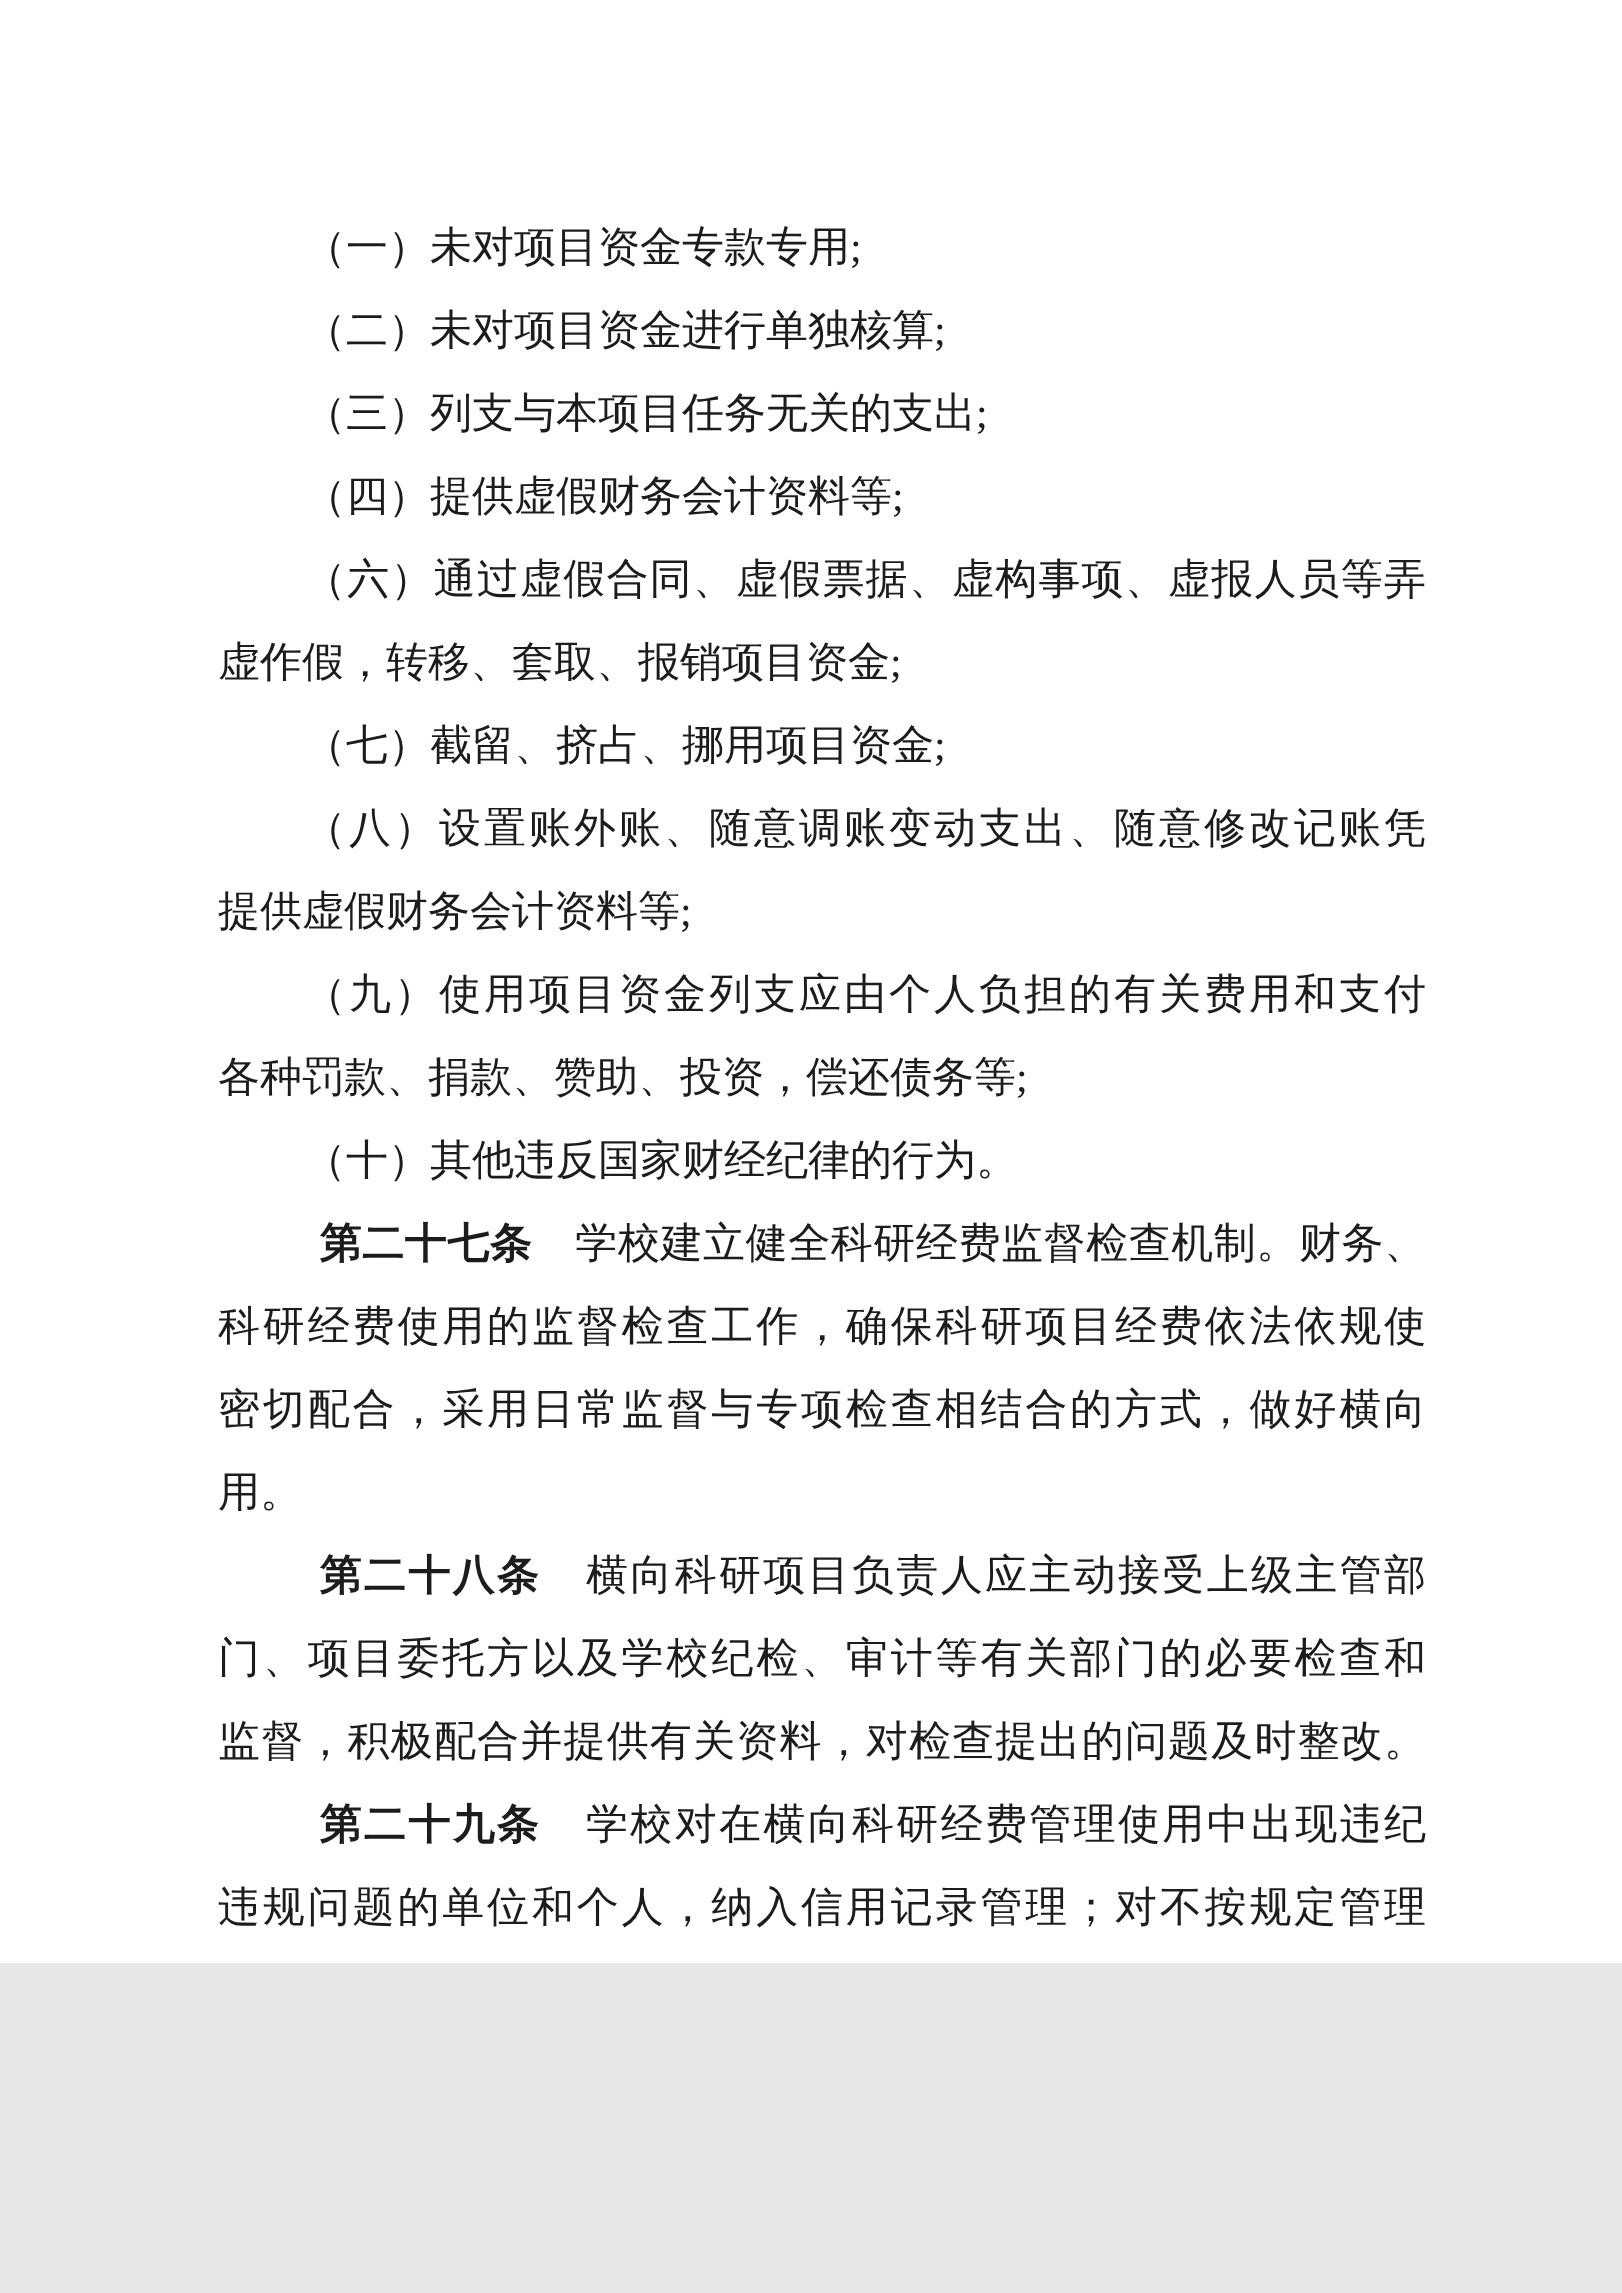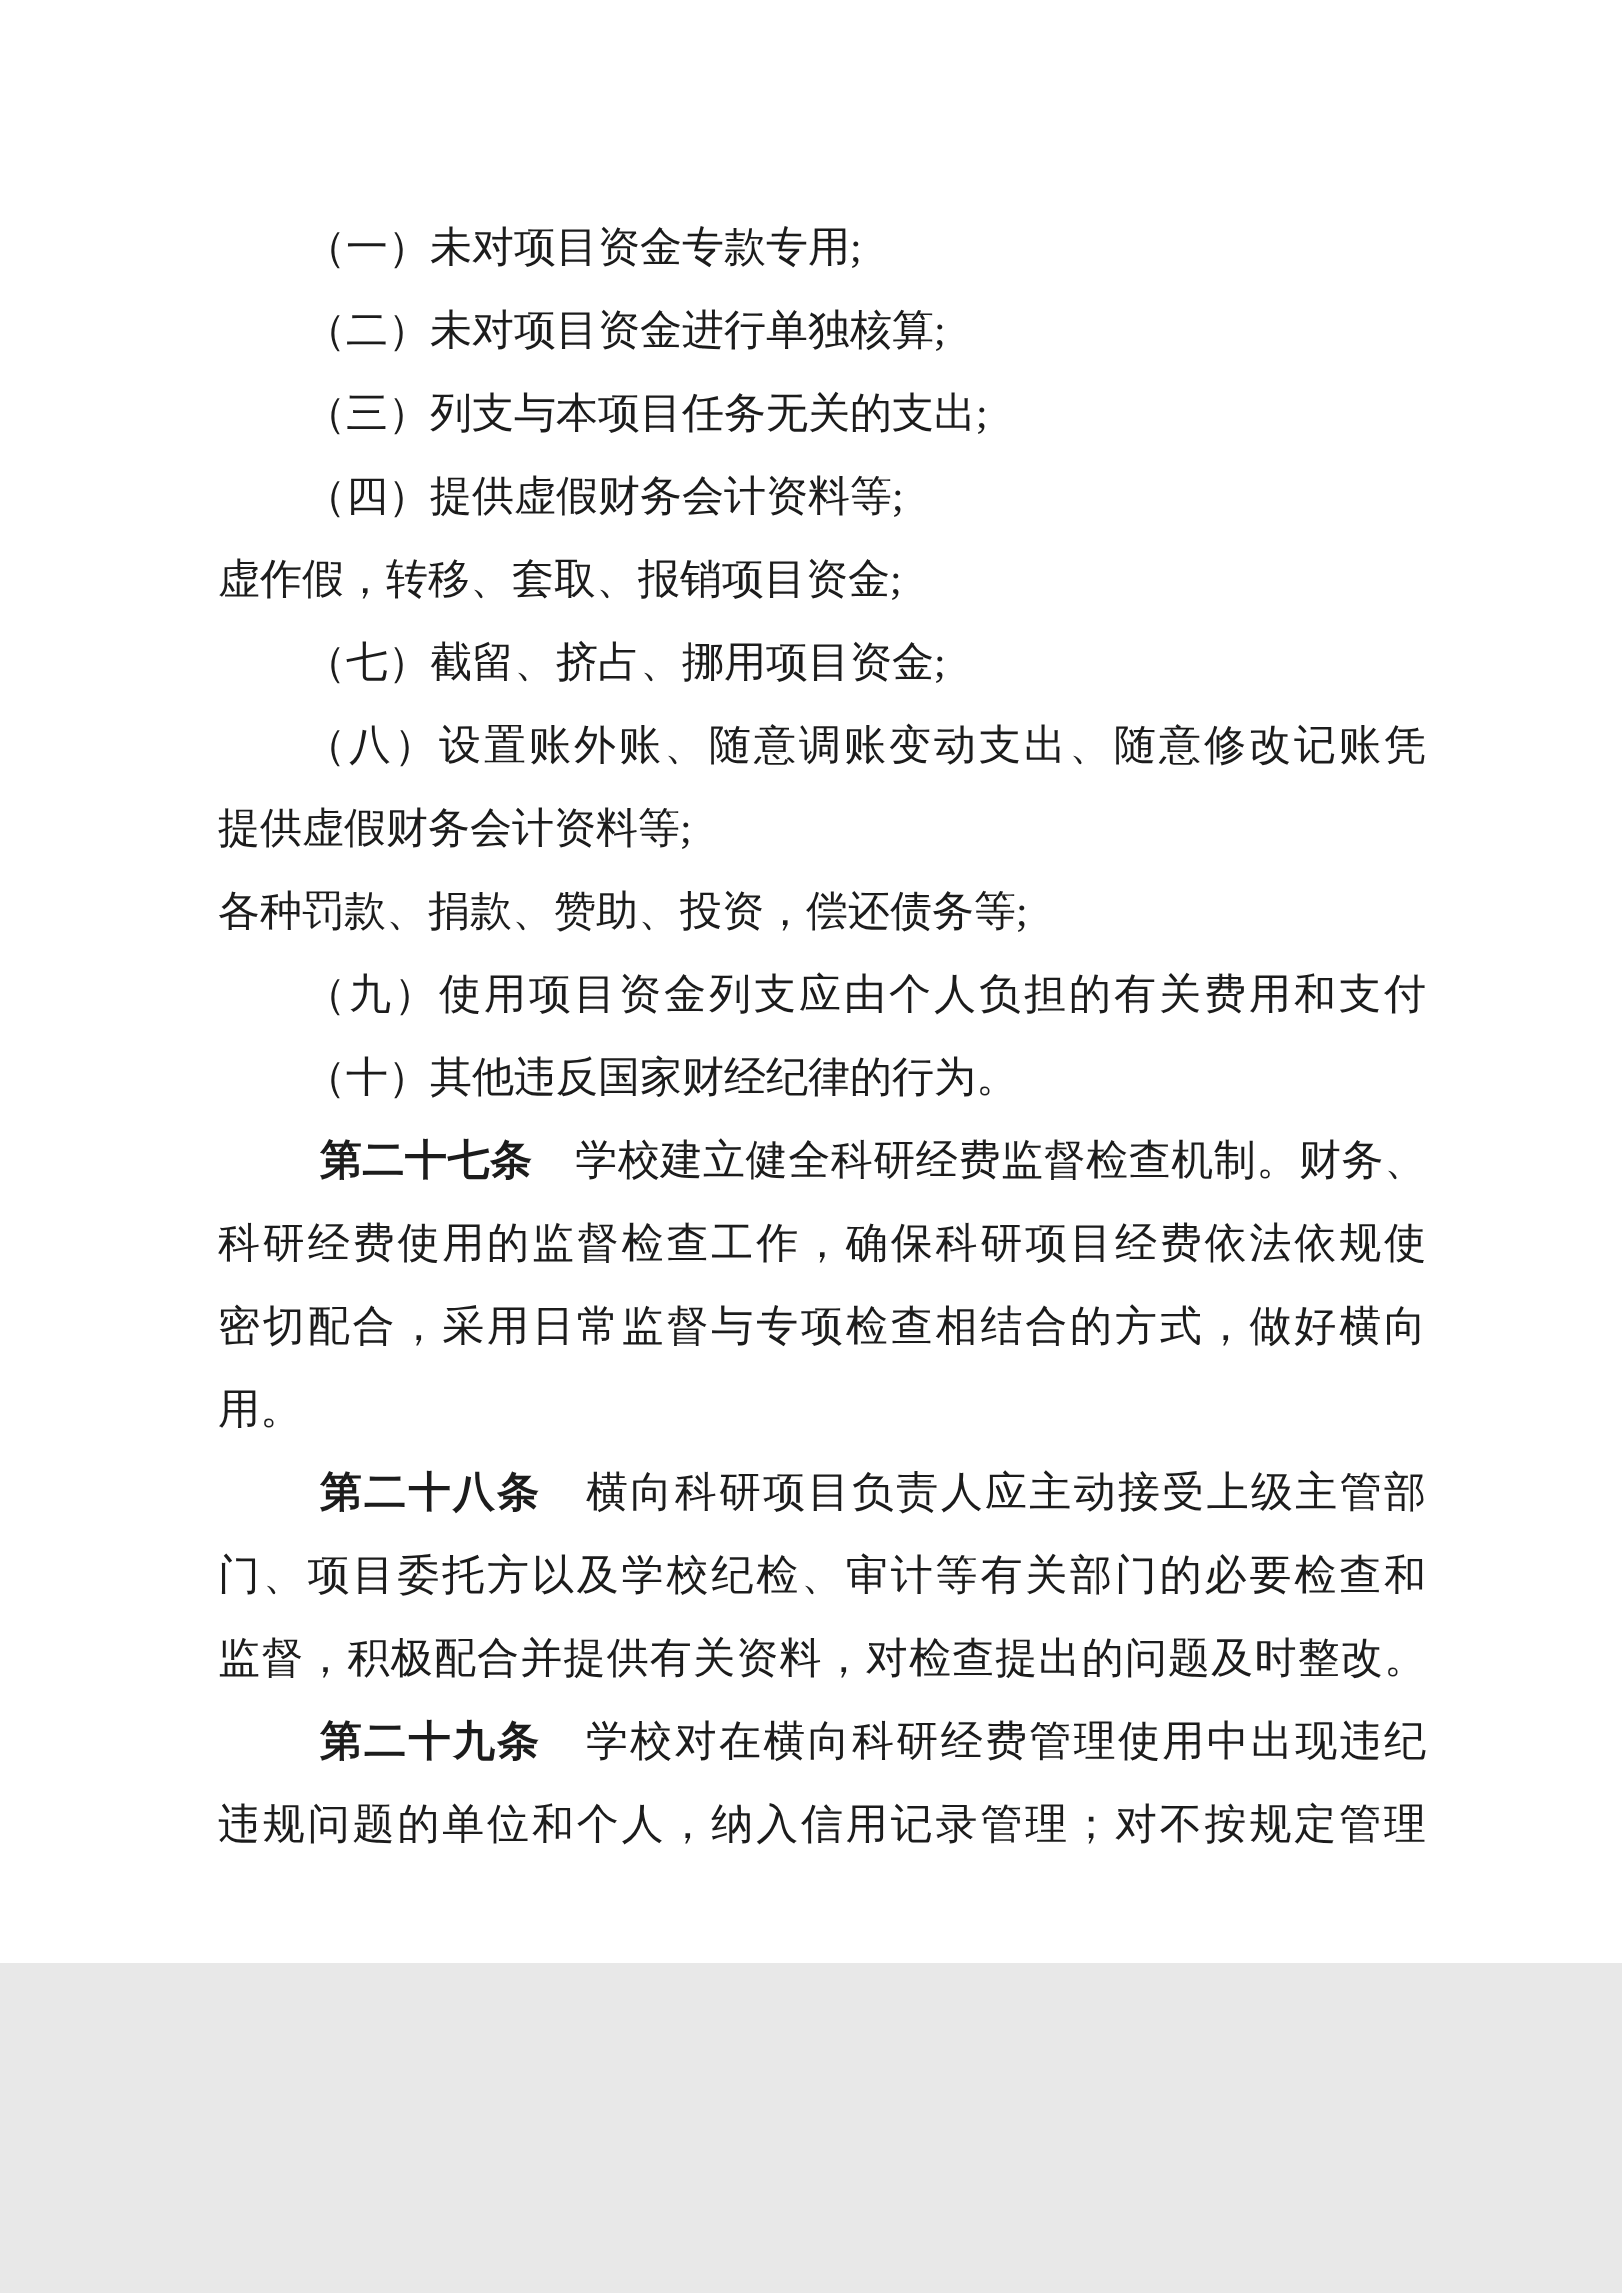--- a/index.html
+++ b/index.html
@@ -54,32 +54,33 @@
       <div class="para">
         <div class="line first">（二）未对项目资金进行单独核算;</div>
       </div>
       <div class="para">
         <div class="line first">（三）列支与本项目任务无关的支出;</div>
       </div>
       <div class="para">
         <div class="line first">（四）提供虚假财务会计资料等;</div>
       </div>
       <div class="para">
+        <div class="line first fill">（六）通过虚假合同、虚假票据、虚构事项、虚报人员等弄</div>
         <div class="line">虚作假，转移、套取、报销项目资金;</div>
       </div>
       <div class="para">
         <div class="line first">（七）截留、挤占、挪用项目资金;</div>
       </div>
       <div class="para">
         <div class="line first fill">（八）设置账外账、随意调账变动支出、随意修改记账凭证、</div>
         <div class="line">提供虚假财务会计资料等;</div>
       </div>
       <div class="para">
+        <div class="line first fill">（九）使用项目资金列支应由个人负担的有关费用和支付</div>
         <div class="line">各种罚款、捐款、赞助、投资，偿还债务等;</div>
-        <div class="line first fill">（九）使用项目资金列支应由个人负担的有关费用和支付</div>
       </div>
       <div class="para">
         <div class="line first">（十）其他违反国家财经纪律的行为。</div>
       </div>
       <div class="para">
         <div class="line first fill"><b>第二十七条</b>　学校建立健全科研经费监督检查机制。财务、</div>
         <div class="line fill">科研经费使用的监督检查工作，确保科研项目经费依法依规使</div>
         <div class="line fill">密切配合，采用日常监督与专项检查相结合的方式，做好横向</div>
         <div class="line">用。</div>
       </div>

